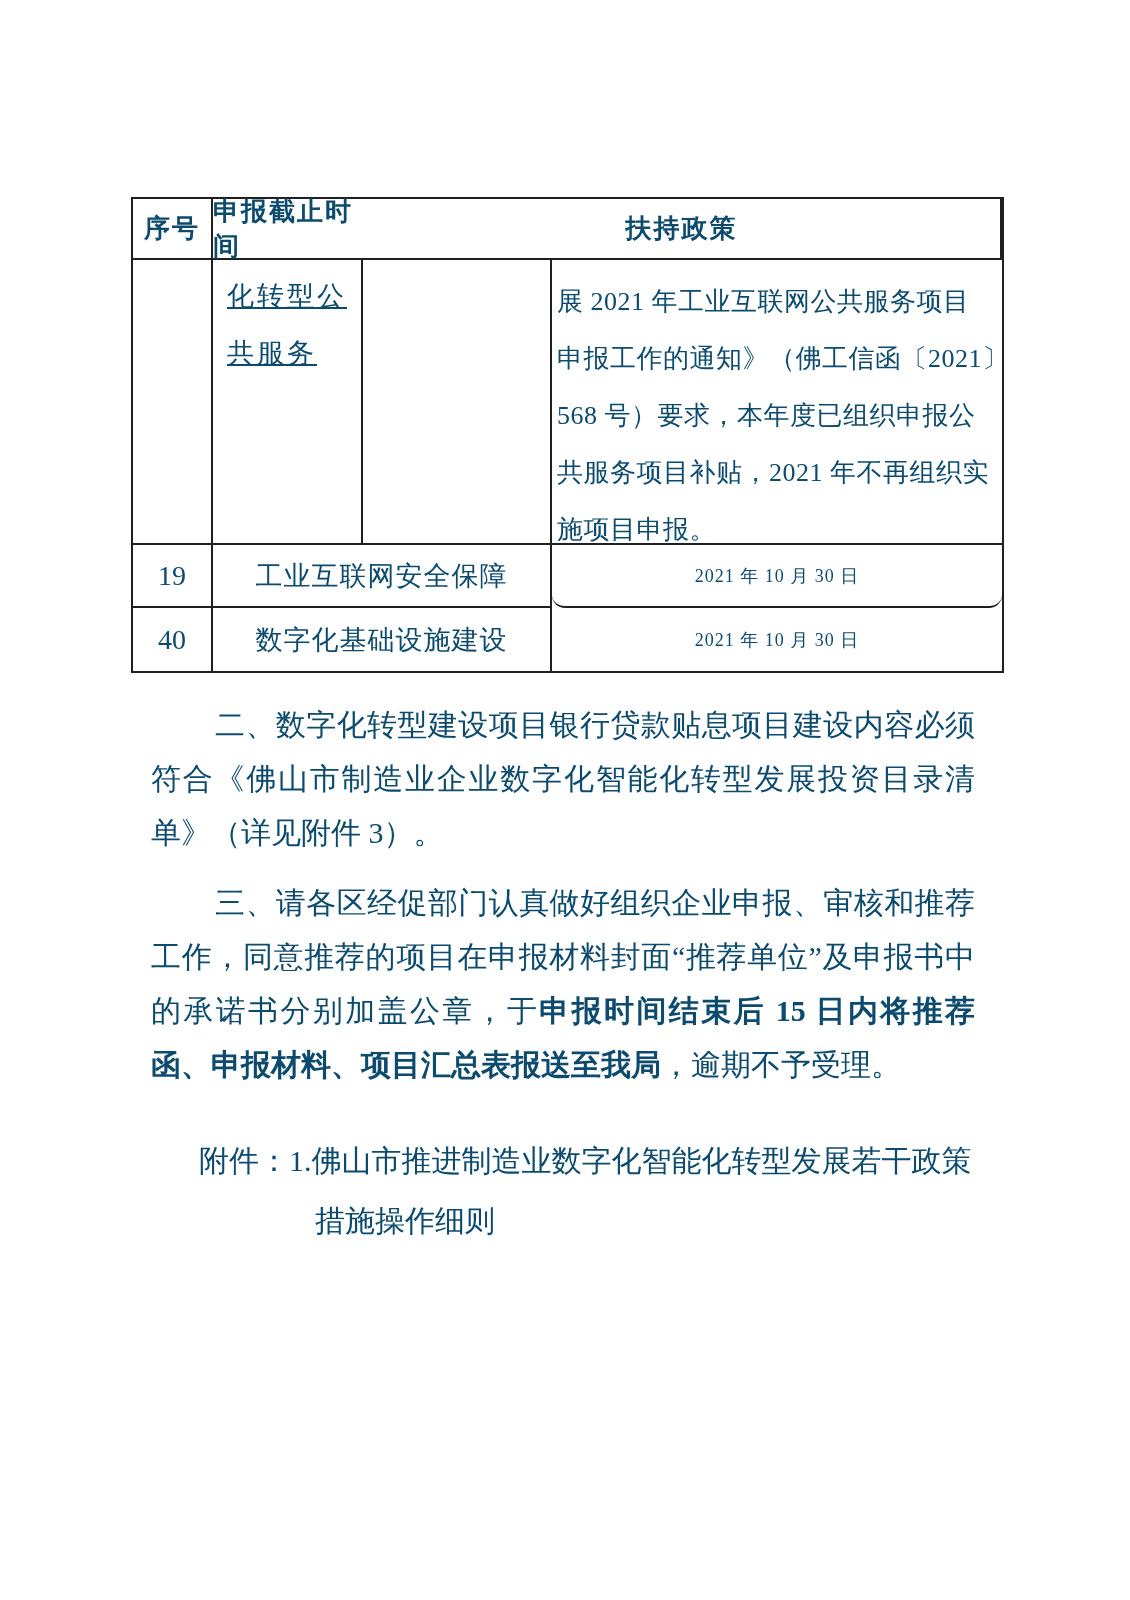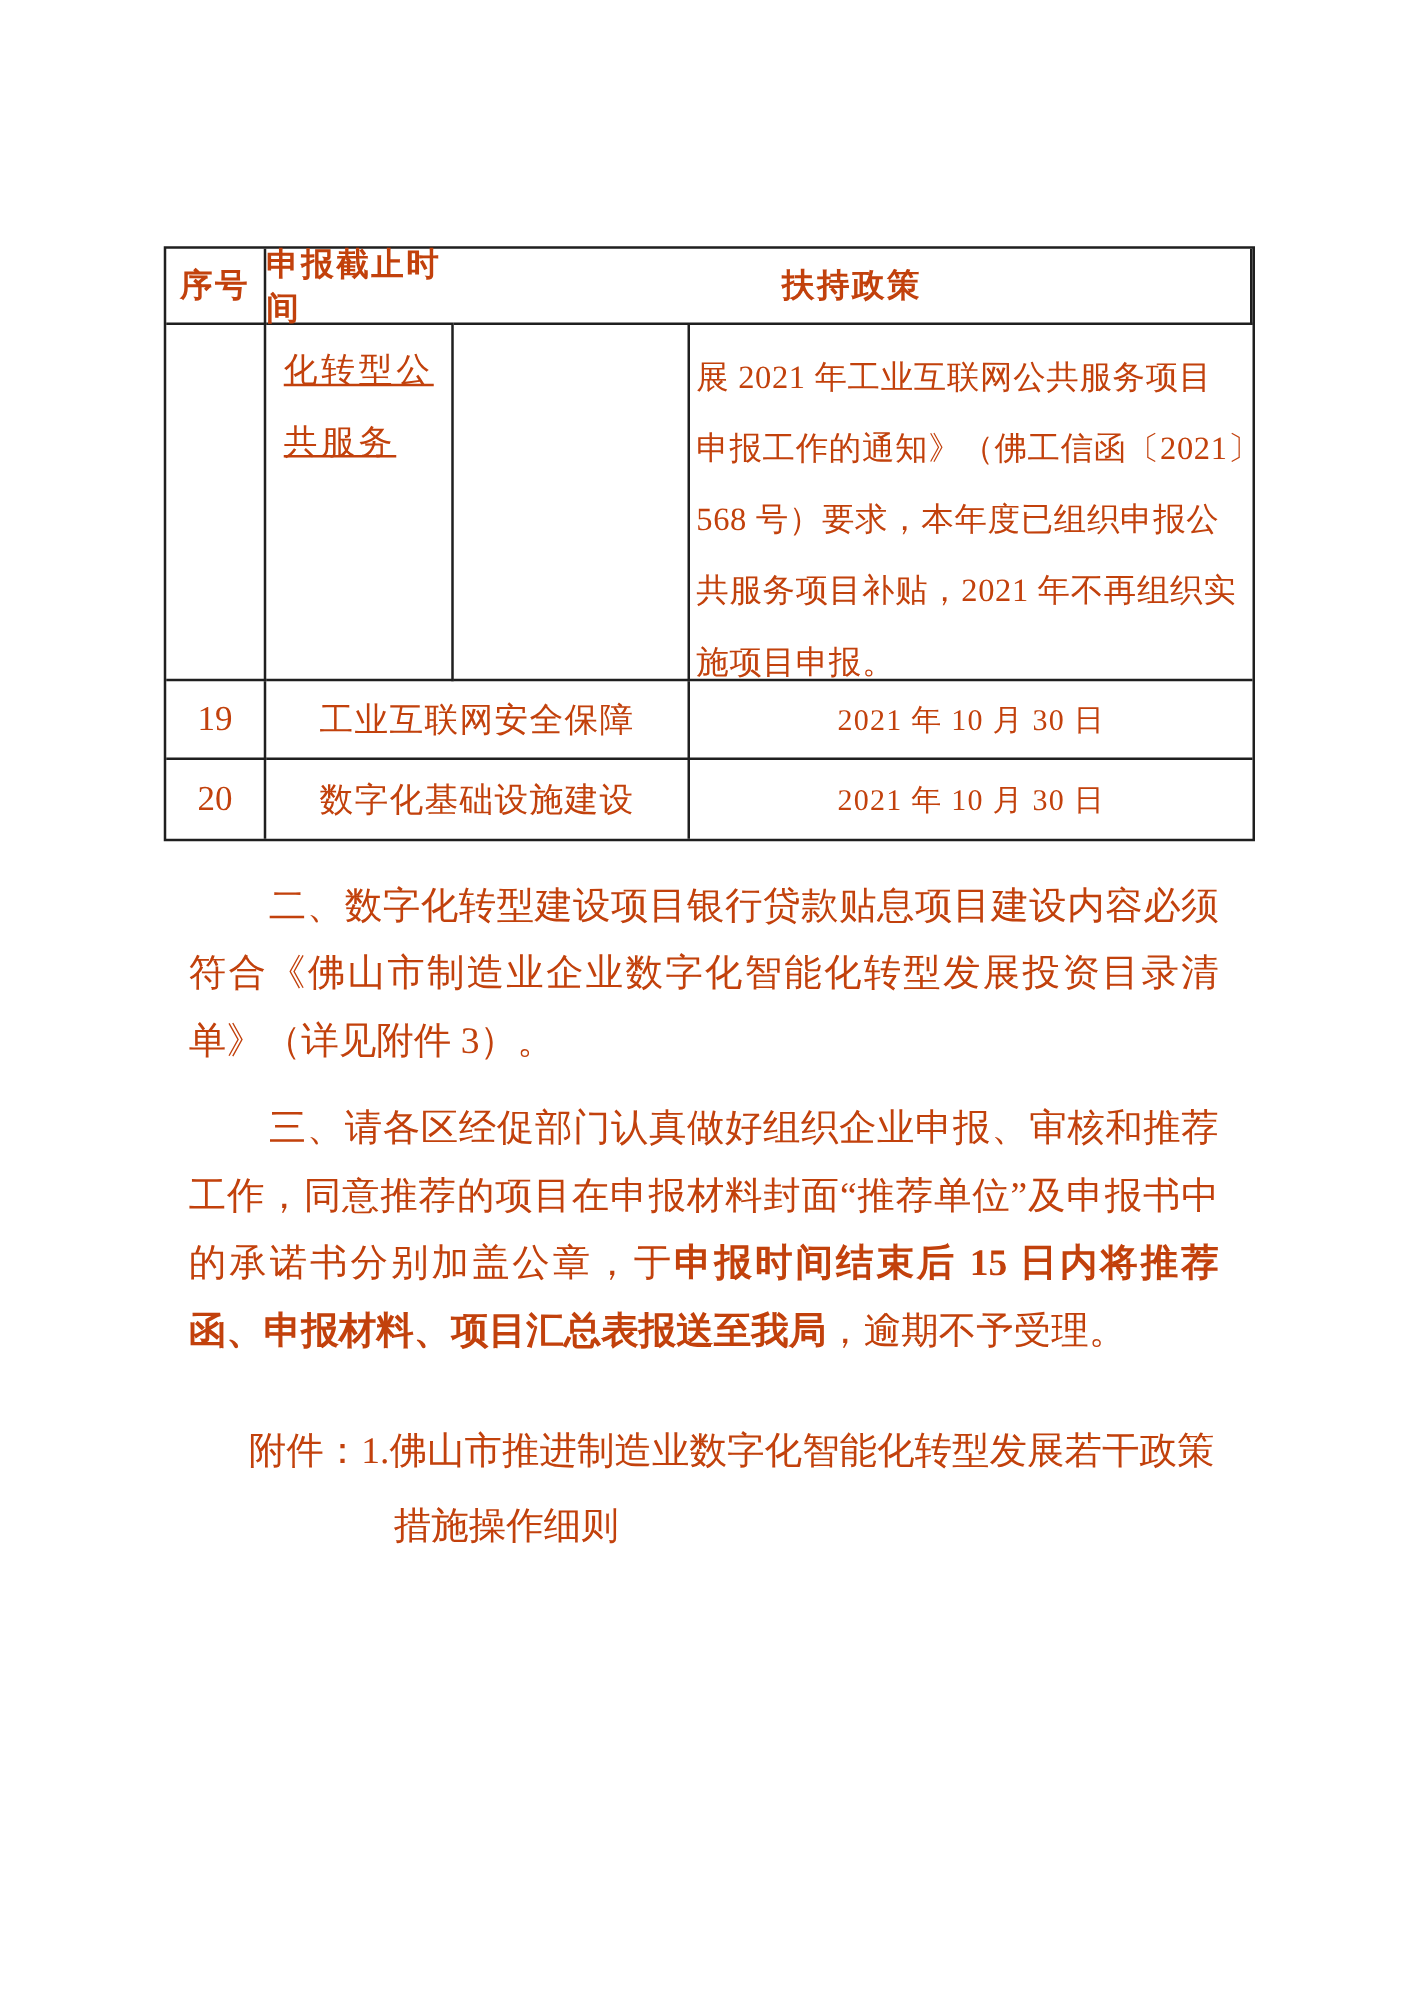--- a/index.html
+++ b/index.html
@@ -5,21 +5,21 @@
   html, body {
     margin: 0;
     padding: 0;
     background: #ffffff;
   }
   .page {
     position: relative;
     width: 1130px;
     height: 1243px;
     background: #ffffff;
-    color: #c2410c;
+    color: #0c4a6e;
     font-family: "Liberation Serif", "DejaVu Serif", serif;
     overflow: hidden;
   }
 
   
   .doc-table {
     position: absolute;
     left: 131px;
     top: 197px;
     display: grid;
@@ -60,21 +60,21 @@
     align-items: flex-start;
     justify-content: flex-start;
     padding: 13px 6px 0 5px;
     font-size: 26px;
     line-height: 57px;
     white-space: pre;
     letter-spacing: 0.5px;
   }
   .cell-num  { font-size: 28px; }
   .cell-policy { font-size: 27px; letter-spacing: 1px; }
-  .cell-date { font-size: 24px; letter-spacing: 1px; }
+  .cell-date { font-size: 18px; letter-spacing: 1px; border-radius: 13px; }
 
   
   .body-text {
     position: absolute;
     left: 135px;
     top: 682px;
     width: 856px;
     font-size: 30px;
     line-height: 54px;
     text-align: justify;
@@ -135,21 +135,21 @@
     <div class="cell cell-note last-col">展 2021 年工业互联网公共服务项目
 申报工作的通知》（佛工信函〔2021〕
 568 号）要求，本年度已组织申报公
 共服务项目补贴，2021 年不再组织实
 施项目申报。</div>
 
     <div class="cell cell-num">19</div>
     <div class="cell cell-policy span2">工业互联网安全保障</div>
     <div class="cell cell-date last-col">2021 年 10 月 30 日</div>
 
-    <div class="cell cell-num last-row">20</div>
+    <div class="cell cell-num last-row">40</div>
     <div class="cell cell-policy span2 last-row">数字化基础设施建设</div>
     <div class="cell cell-date last-col last-row">2021 年 10 月 30 日</div>
   </div>
 
   <div class="body-text">
     <p class="para-2">二、数字化转型建设项目银行贷款贴息项目建设内容必须符合《佛山市制造业企业数字化智能化转型发展投资目录清单》（详见附件 3）。</p>
     <p class="para-3"><span>三、请各区经促部门认真做好组织企业申报、审核和推荐工作，同意推荐的项目在申报材料封面“推荐单位”及申报书中的承诺书分别加盖公章，于</span><span class="bold-seg">申报时间结束后 15 日内将推荐函、申报材料、项目汇总表报送至我局</span><span>，逾期不予受理。</span></p>
   </div>
 
   <div class="attachments">

